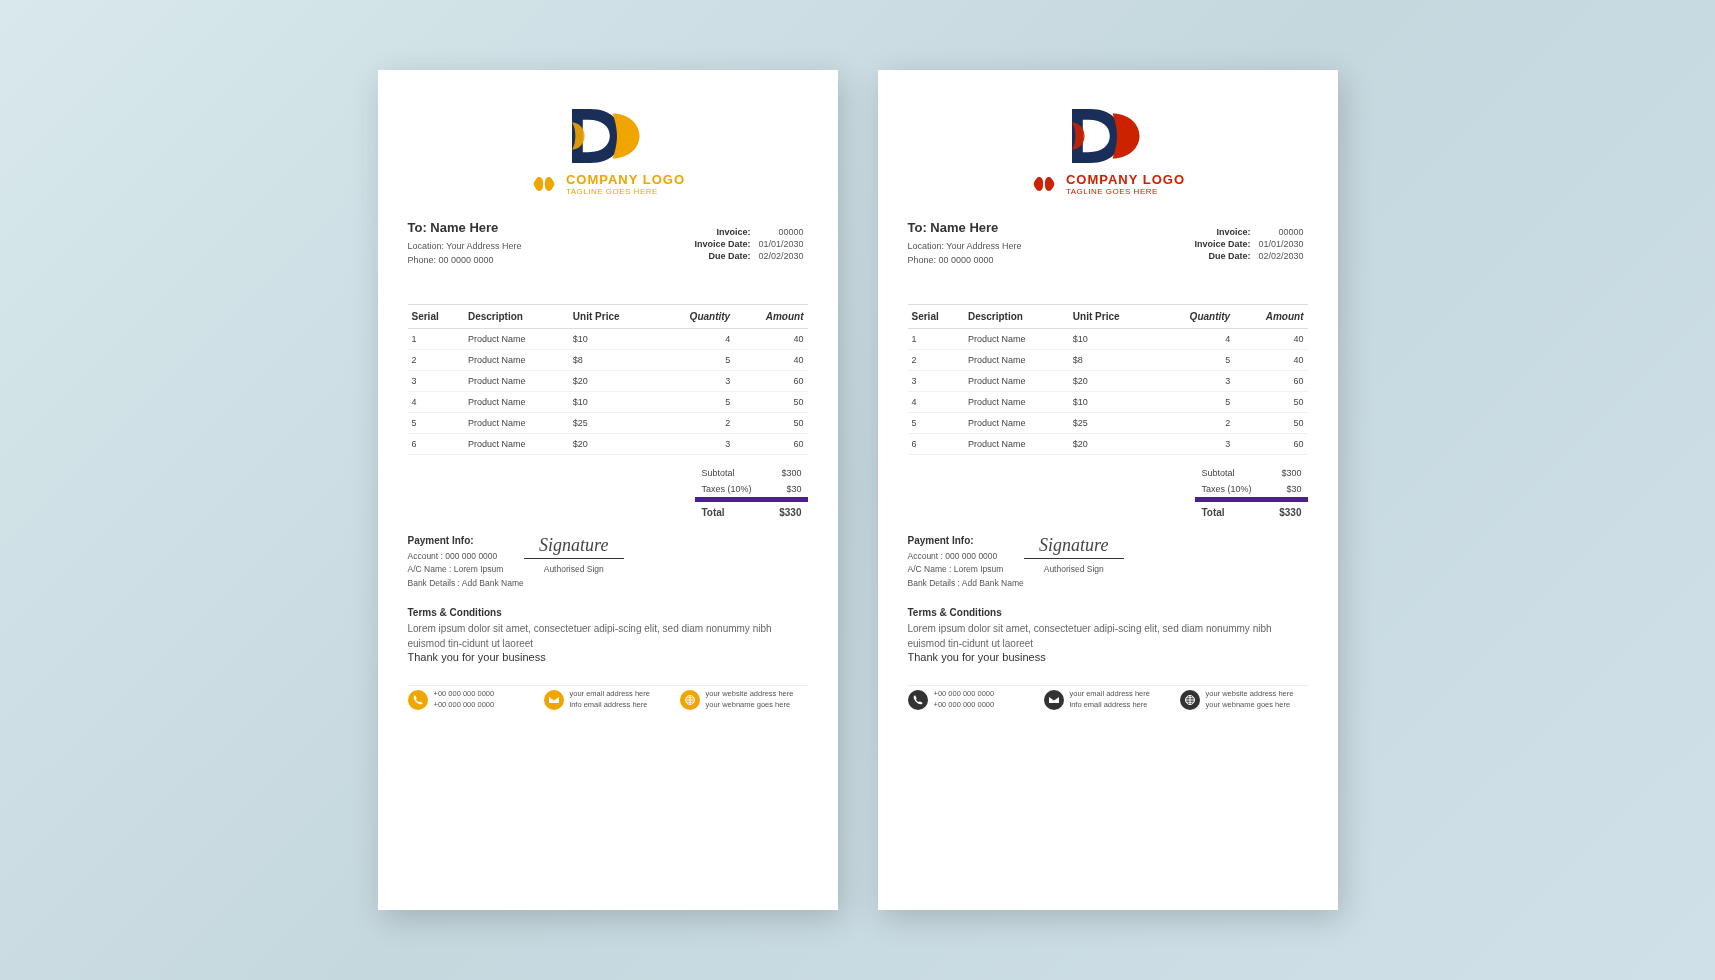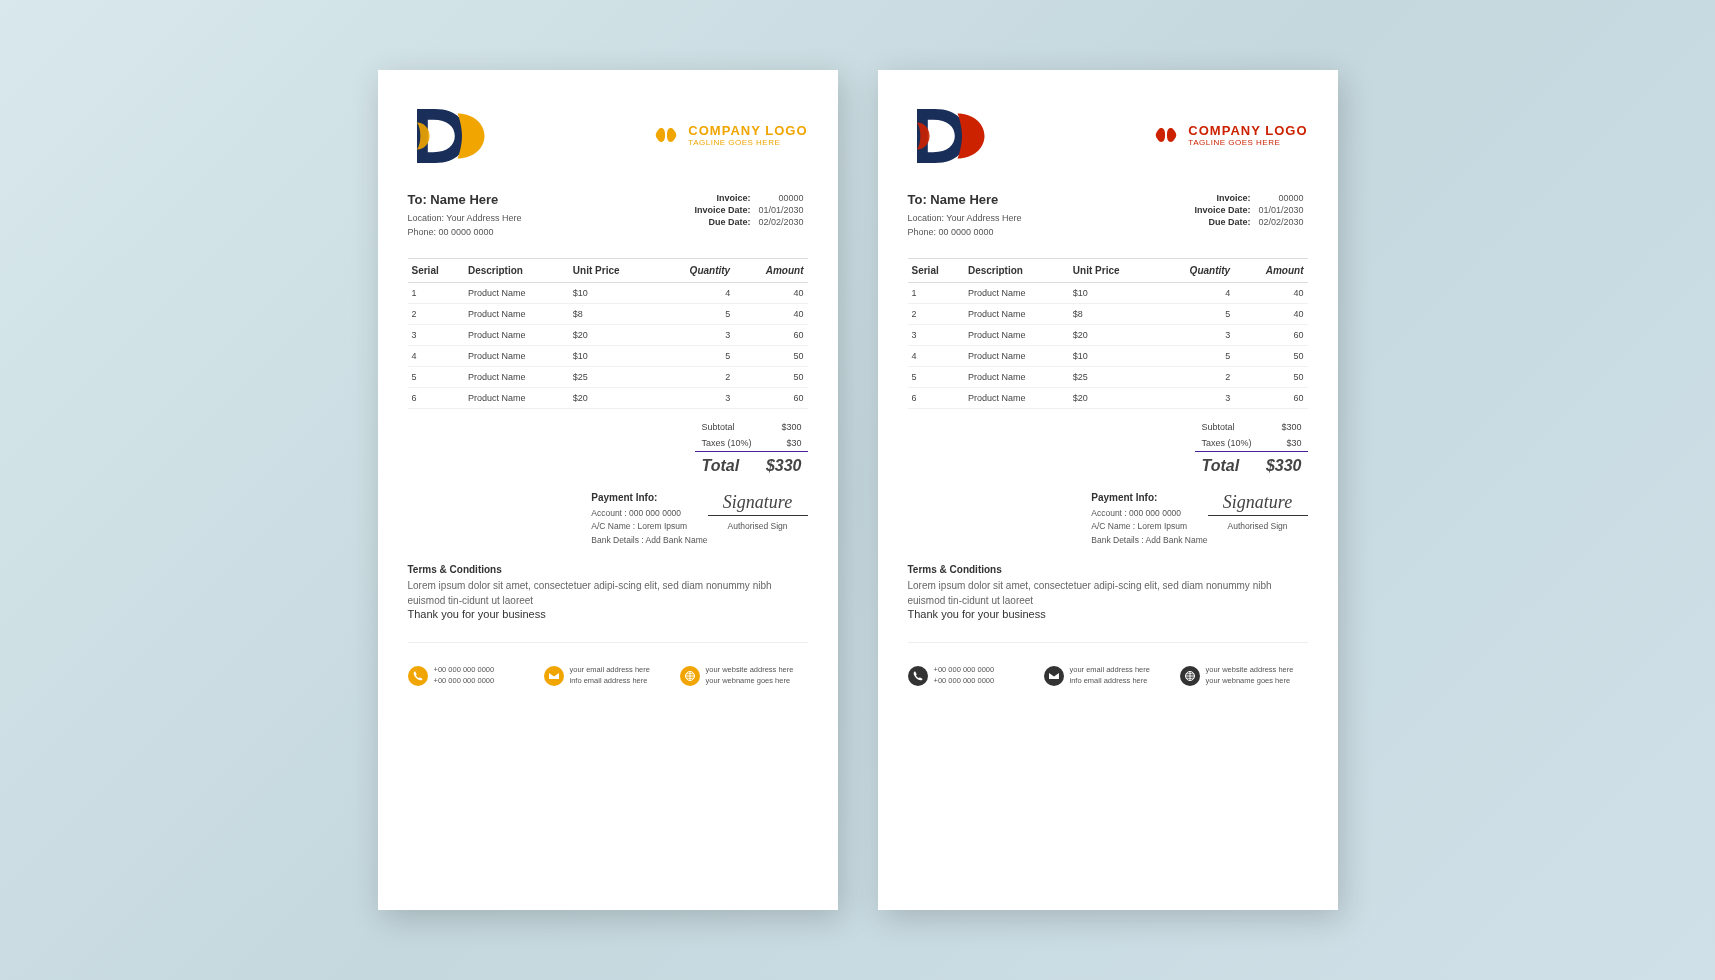--- a/index.html
+++ b/index.html
@@ -23,20 +23,21 @@
       position: relative;
       font-size: 10px;
       color: #333;
     }
     
     .invoice-header {
       display: flex;
       justify-content: space-between;
       align-items: center;
       margin-bottom: 22px;
+      flex-direction: column;
     }
     .logo-left {
       width: 90px;
       height: 70px;
     }
     .logo-right {
       display: flex;
       align-items: center;
       gap: 8px;
     }
@@ -52,21 +53,22 @@
     }
     .logo-right-text span {
       font-size: 8px;
       letter-spacing: 0.5px;
       display: block;
     }
     
     .invoice-info {
       display: flex;
       justify-content: space-between;
-      margin-bottom: 18px;
+      margin-bottom: 36px;
+      align-items: center;
     }
     .bill-to h3 {
       font-size: 13px;
       font-weight: bold;
       margin-bottom: 4px;
     }
     .bill-to p {
       font-size: 9px;
       color: #555;
       line-height: 1.6;
@@ -131,29 +133,28 @@
     .totals-table td {
       padding: 3px 6px;
       color: #444;
     }
     .totals-table td:last-child {
       text-align: right;
       min-width: 50px;
     }
     .totals-table tr.total-row td {
       font-weight: bold;
-      font-size: 16px;
-      border-top: 1px solid #4c1d95;
+      font-size: 10px;
+      border-top: 5px solid #4c1d95;
       padding-top: 5px;
-      font-style: italic;
     }
     
     .bottom-section {
       display: flex;
-      justify-content: flex-end;
+      justify-content: flex-start;
       align-items: flex-start;
       margin-bottom: 16px;
     }
     .payment-info h4 {
       font-size: 10px;
       font-weight: bold;
       margin-bottom: 4px;
     }
     .payment-info p {
       font-size: 8.5px;
@@ -199,21 +200,21 @@
       font-size: 11px;
       font-weight: 500;
       color: #333;
       margin-bottom: 22px;
     }
     
     .invoice-footer {
       display: flex;
       justify-content: space-between;
       border-top: 1px solid #eee;
-      padding-top: 21px;
+      padding-top: 2px;
       gap: 8px;
     }
     .footer-item {
       display: flex;
       align-items: flex-start;
       gap: 6px;
       flex: 1;
     }
     .footer-icon {
       width: 20px;

